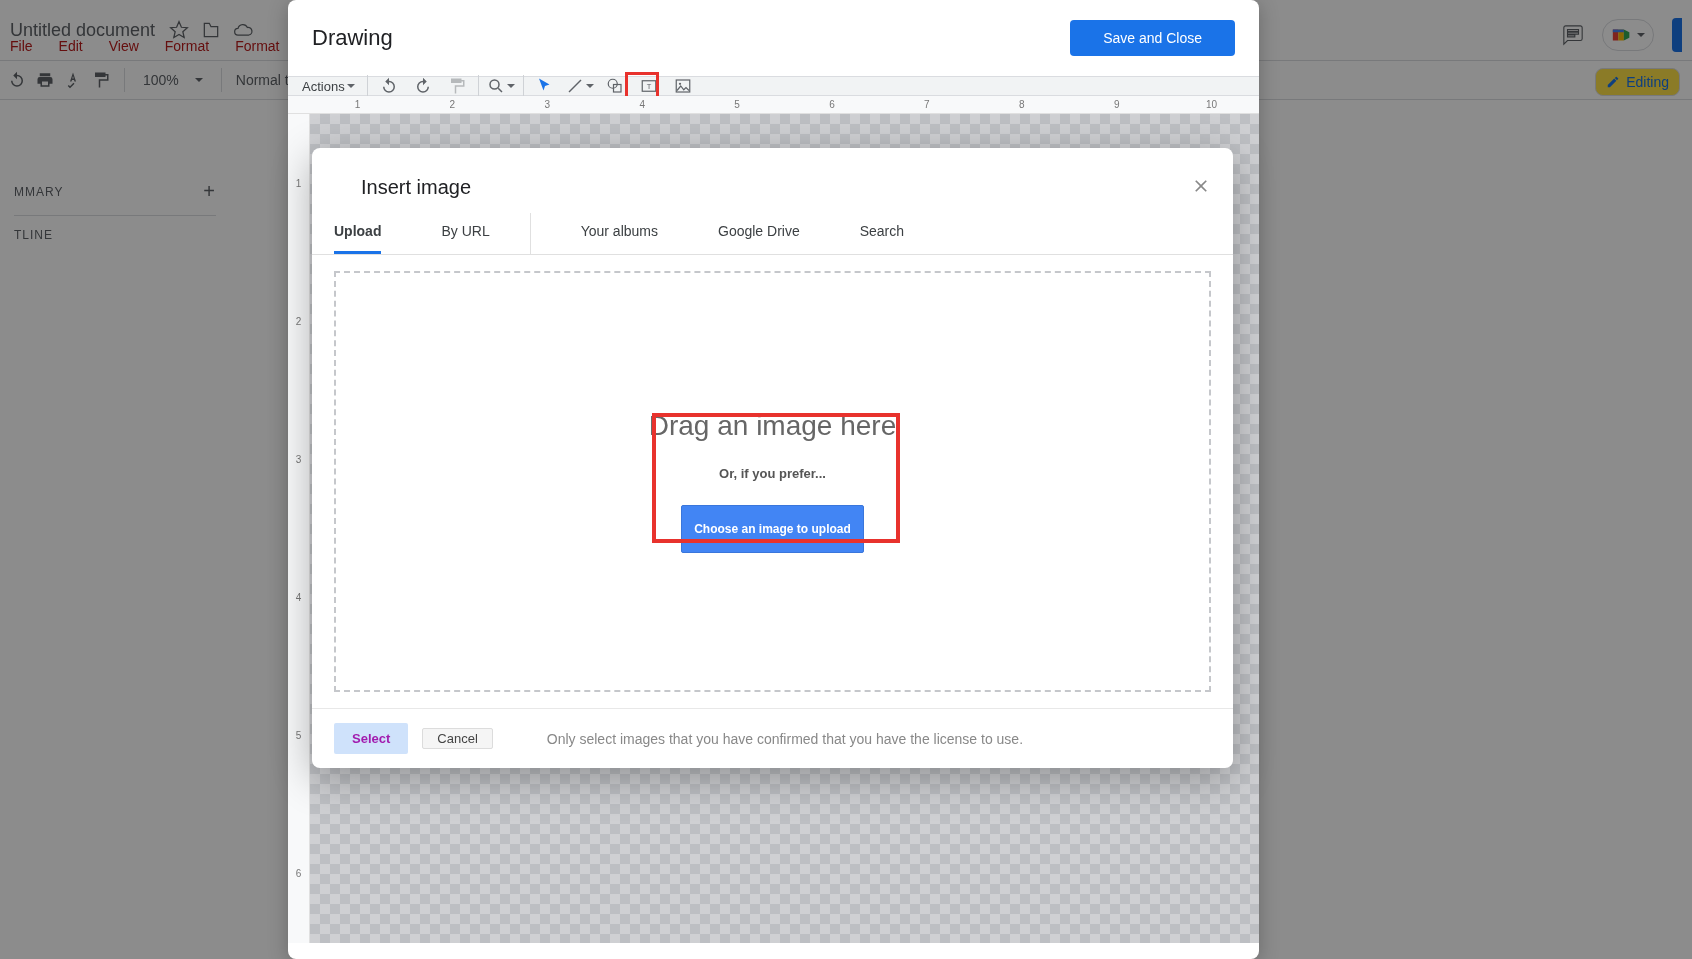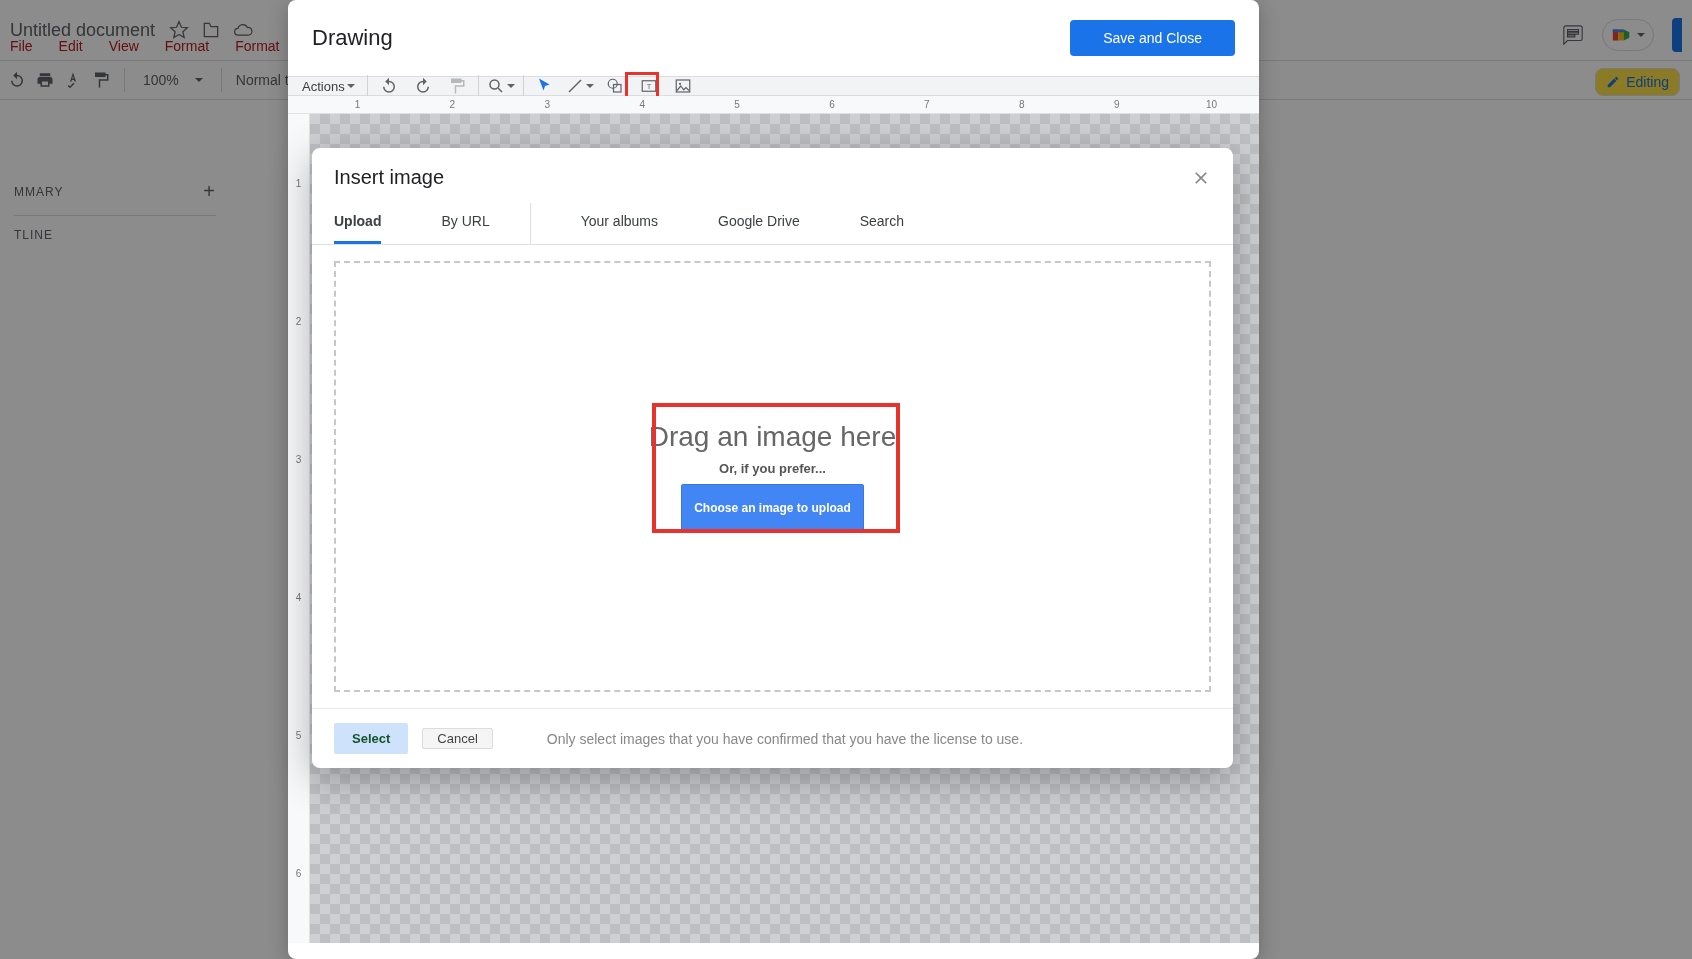--- a/index.html
+++ b/index.html
@@ -62,38 +62,38 @@
   linear-gradient(45deg, #bdbfc3 25%, transparent 25%),
   linear-gradient(-45deg, #bdbfc3 25%, transparent 25%),
   linear-gradient(45deg, transparent 75%, #bdbfc3 75%),
   linear-gradient(-45deg, transparent 75%, #bdbfc3 75%);
   background-size: 20px 20px;
   background-position: 0 0, 0 10px, 10px -10px, -10px 0;
 }
 
 
 .insert-modal { position: absolute; left: 312px; top: 148px; width: 921px; height: 620px; background: #fff; border-radius: 8px; box-shadow: 0 10px 40px rgba(0,0,0,0.3); display: flex; flex-direction: column; }
-.im-header { padding: 18px 22px 0 22px; display: flex; justify-content: space-between; align-items: center; }
+.im-header { padding: 28px 22px 0 22px; display: flex; justify-content: space-between; align-items: flex-start; margin-left: 27px; }
 .im-title { font-size: 20px; color: #202124; }
 .im-close { width: 20px; height: 20px; fill: #888; cursor: pointer; }
 .im-tabs { display: flex; gap: 60px; padding: 14px 22px 0 22px; border-bottom: 1px solid #e0e0e0; font-size: 14px; color: #3c4043; }
 .im-tab { padding: 10px 0 12px 0; cursor: pointer; }
 .im-tab.active { font-weight: bold; border-bottom: 3px solid #1a73e8; }
 .im-tab-sep { width: 1px; background: #e0e0e0; margin-left: -20px; margin-right: -10px; }
 
 .im-body { flex: 1; padding: 16px 22px; }
-.dropzone { width: 100%; height: 100%; border: 2px dashed #c5c7cb; display: flex; flex-direction: column; align-items: center; justify-content: center; gap: 8px; position: relative; }
+.dropzone { width: 100%; height: 100%; border: 2px dashed #c5c7cb; display: flex; flex-direction: column; align-items: center; justify-content: center; gap: 24px; position: relative; }
 .dz-title { font-size: 28px; color: #666; }
 .dz-or { font-size: 13px; color: #555; font-weight: bold; }
 .dz-button { background: #4285f4; color: #fff; border: 1px solid #3a76db; border-radius: 2px; font-size: 12px; font-weight: bold; padding: 16px 12px; cursor: pointer; }
 
 .dz-highlight { position: absolute; border: 4px solid #e8322d; pointer-events: none; }
 
 .im-footer { border-top: 1px solid #e8e8e8; padding: 14px 22px; display: flex; align-items: center; gap: 14px; }
-.im-select-btn { background: #cfe2fb; color: #14532d; border: none; border-radius: 2px; padding: 8px 18px; font-size: 13px; font-weight: bold; cursor: default; }
+.im-select-btn { background: #cfe2fb; color: #a21caf; border: none; border-radius: 2px; padding: 8px 18px; font-size: 13px; font-weight: bold; cursor: default; }
 .im-cancel-btn { background: #f5f5f5; border: 1px solid #dcdcdc; border-radius: 2px; padding: 2px 14px; font-size: 13px; color: #444; cursor: pointer; }
 .im-footer-note { color: #888; font-size: 14px; margin-left: 40px; }
 
 .caret-down { width: 0; height: 0; border-left: 4px solid transparent; border-right: 4px solid transparent; border-top: 4px solid #5f6368; display: inline-block; }
 </style>
 </head>
 <body>
 
 <div class="bg-docs">
   <div class="docs-titlebar">

